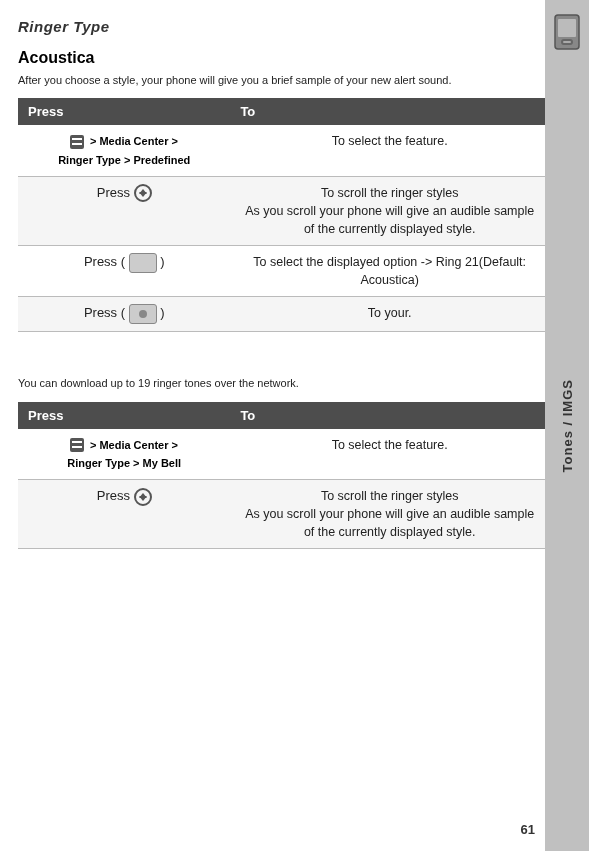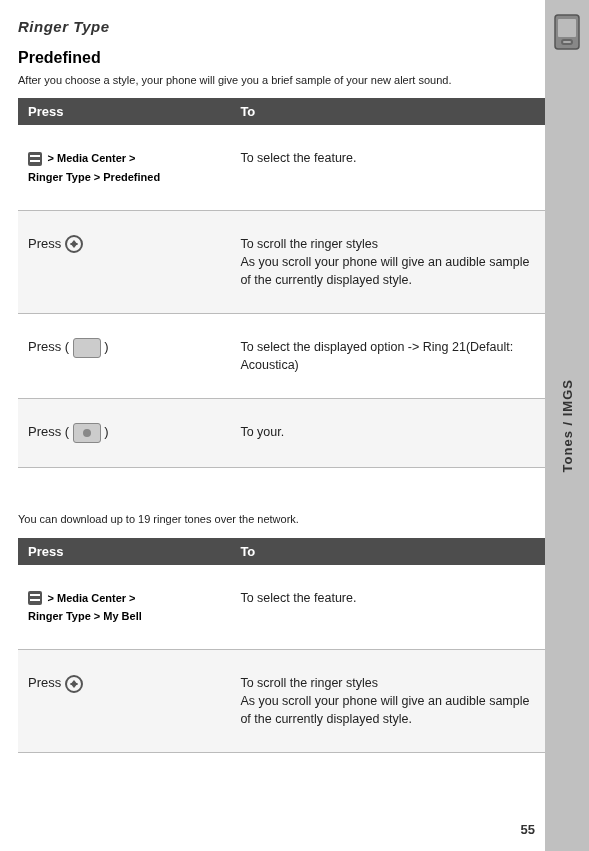--- a/index.html
+++ b/index.html
@@ -63,25 +63,26 @@
 
     tbody tr {
       border-bottom: 1px solid #bbb;
     }
 
     tbody tr:nth-child(even) {
       background-color: #f5f5f5;
     }
 
     tbody td {
-      padding: 24px 10px;
+      padding: 7px 10px;
       vertical-align: top;
       font-size: 12.5px;
       color: #222;
       line-height: 1.45;
+      text-align: center;
     }
 
     .press-col {
       width: 40%;
     }
 
     .to-col {
       width: 60%;
     }
 
@@ -223,21 +224,21 @@
 </head>
 <body>
 
 <div style="position: relative; width: 589px; min-height: 851px;">
 
   <div class="page-content">
 
     <div class="page-title">Ringer Type</div>
 
     <div>
-      <div class="section-title">Predefined</div>
+      <div class="section-title">Acoustica</div>
       <div class="section-desc">After you choose a style, your phone will give you a brief sample of your new alert sound.</div>
 
       <table>
         <thead>
           <tr>
             <th class="press-col">Press</th>
             <th class="to-col">To</th>
           </tr>
         </thead>
         <tbody>
@@ -313,21 +314,21 @@
               To scroll the ringer styles<br>
               As you scroll your phone will give an audible sample of the currently displayed style.
             </td>
           </tr>
         </tbody>
       </table>
     </div>
 
   </div>
 
-  <div class="page-number">55</div>
+  <div class="page-number">61</div>
 
   <div class="side-tab">
 
     <div style="position: absolute; top: 14px; left: 50%; transform: translateX(-50%);">
       <svg width="32" height="36" viewBox="0 0 32 36" fill="none" xmlns="http://www.w3.org/2000/svg">
         <rect x="4" y="1" width="24" height="34" rx="3" fill="#888" stroke="#555" stroke-width="1.5"></rect>
         <rect x="7" y="5" width="18" height="18" rx="1" fill="#bbb"></rect>
         <rect x="10" y="25" width="12" height="6" rx="3" fill="#666"></rect>
         <rect x="12" y="27" width="8" height="2" rx="1" fill="#aaa"></rect>
       </svg>

